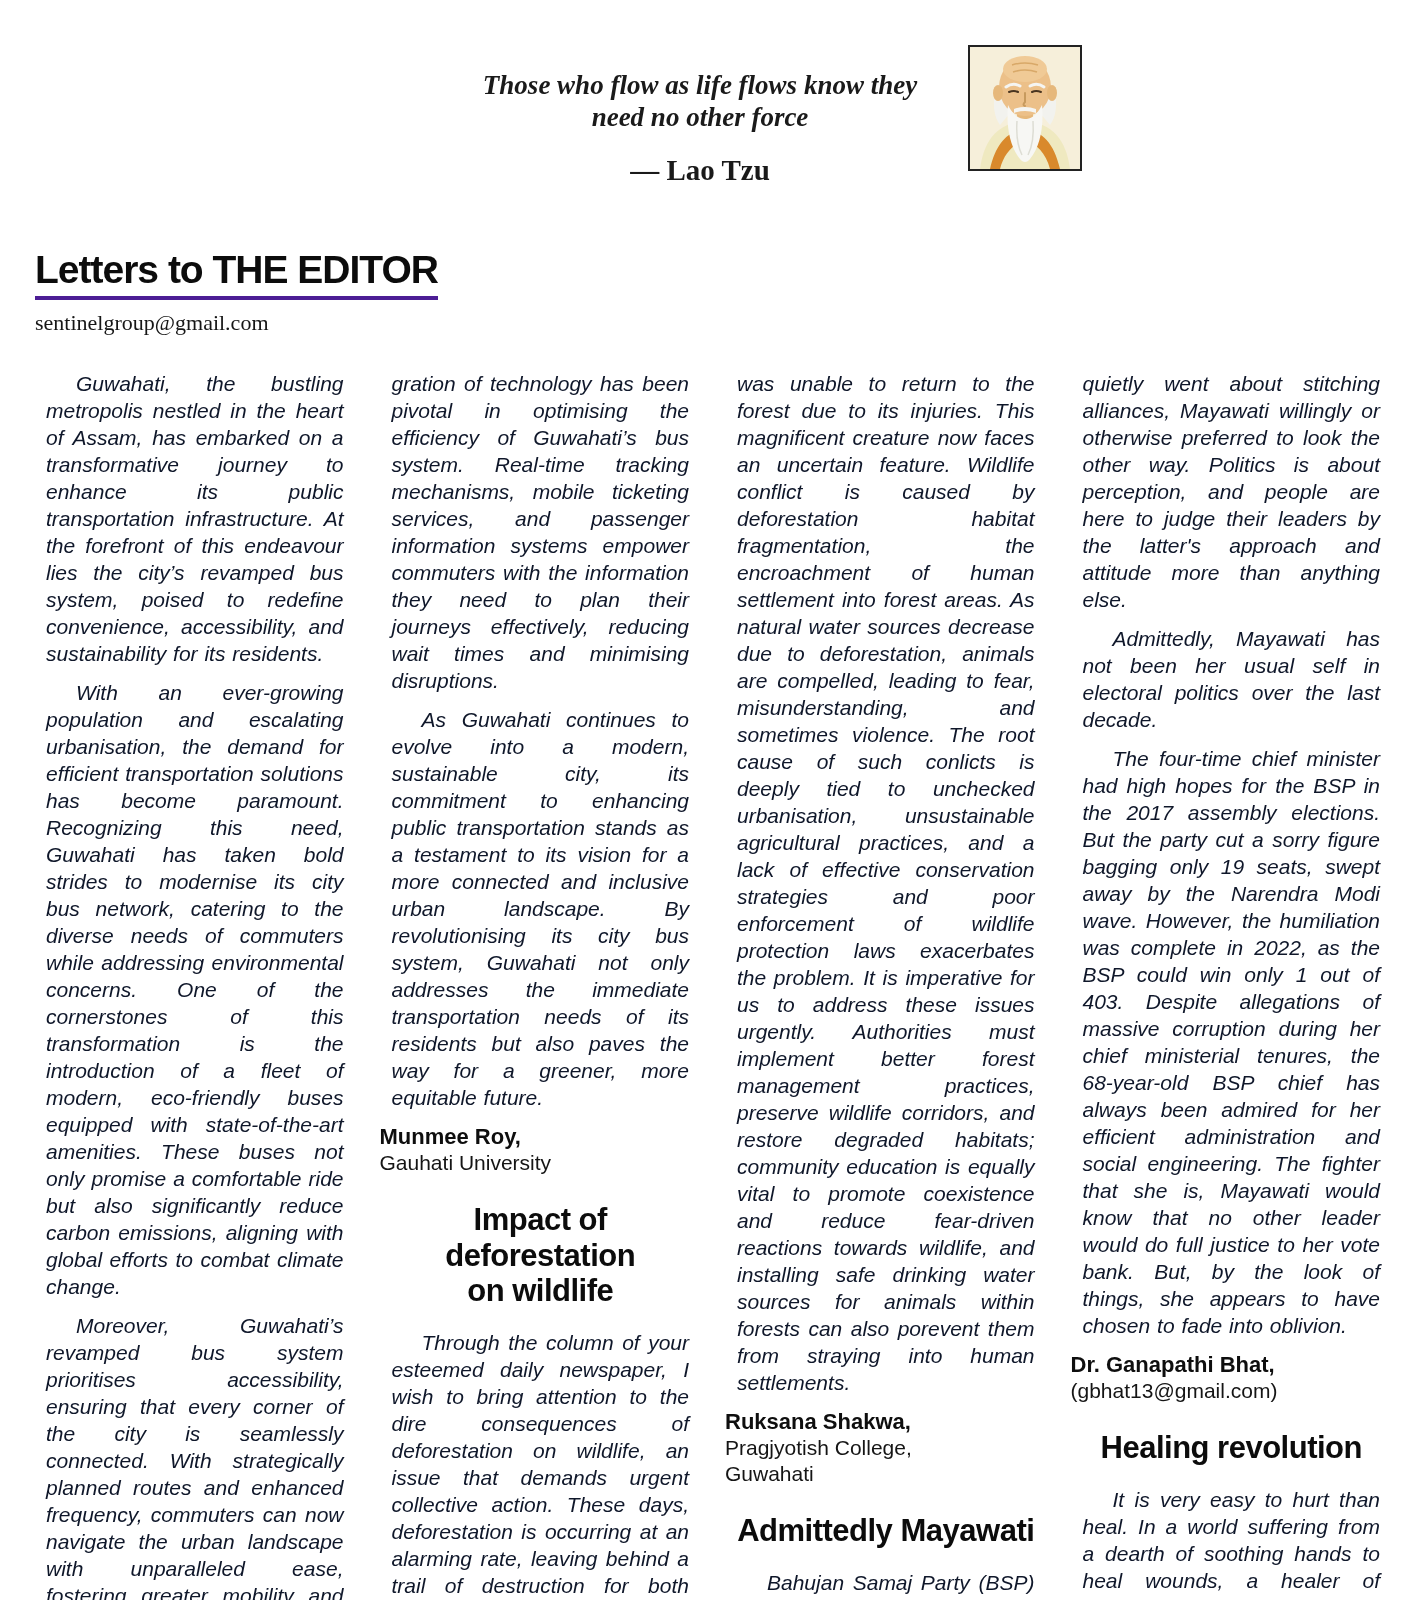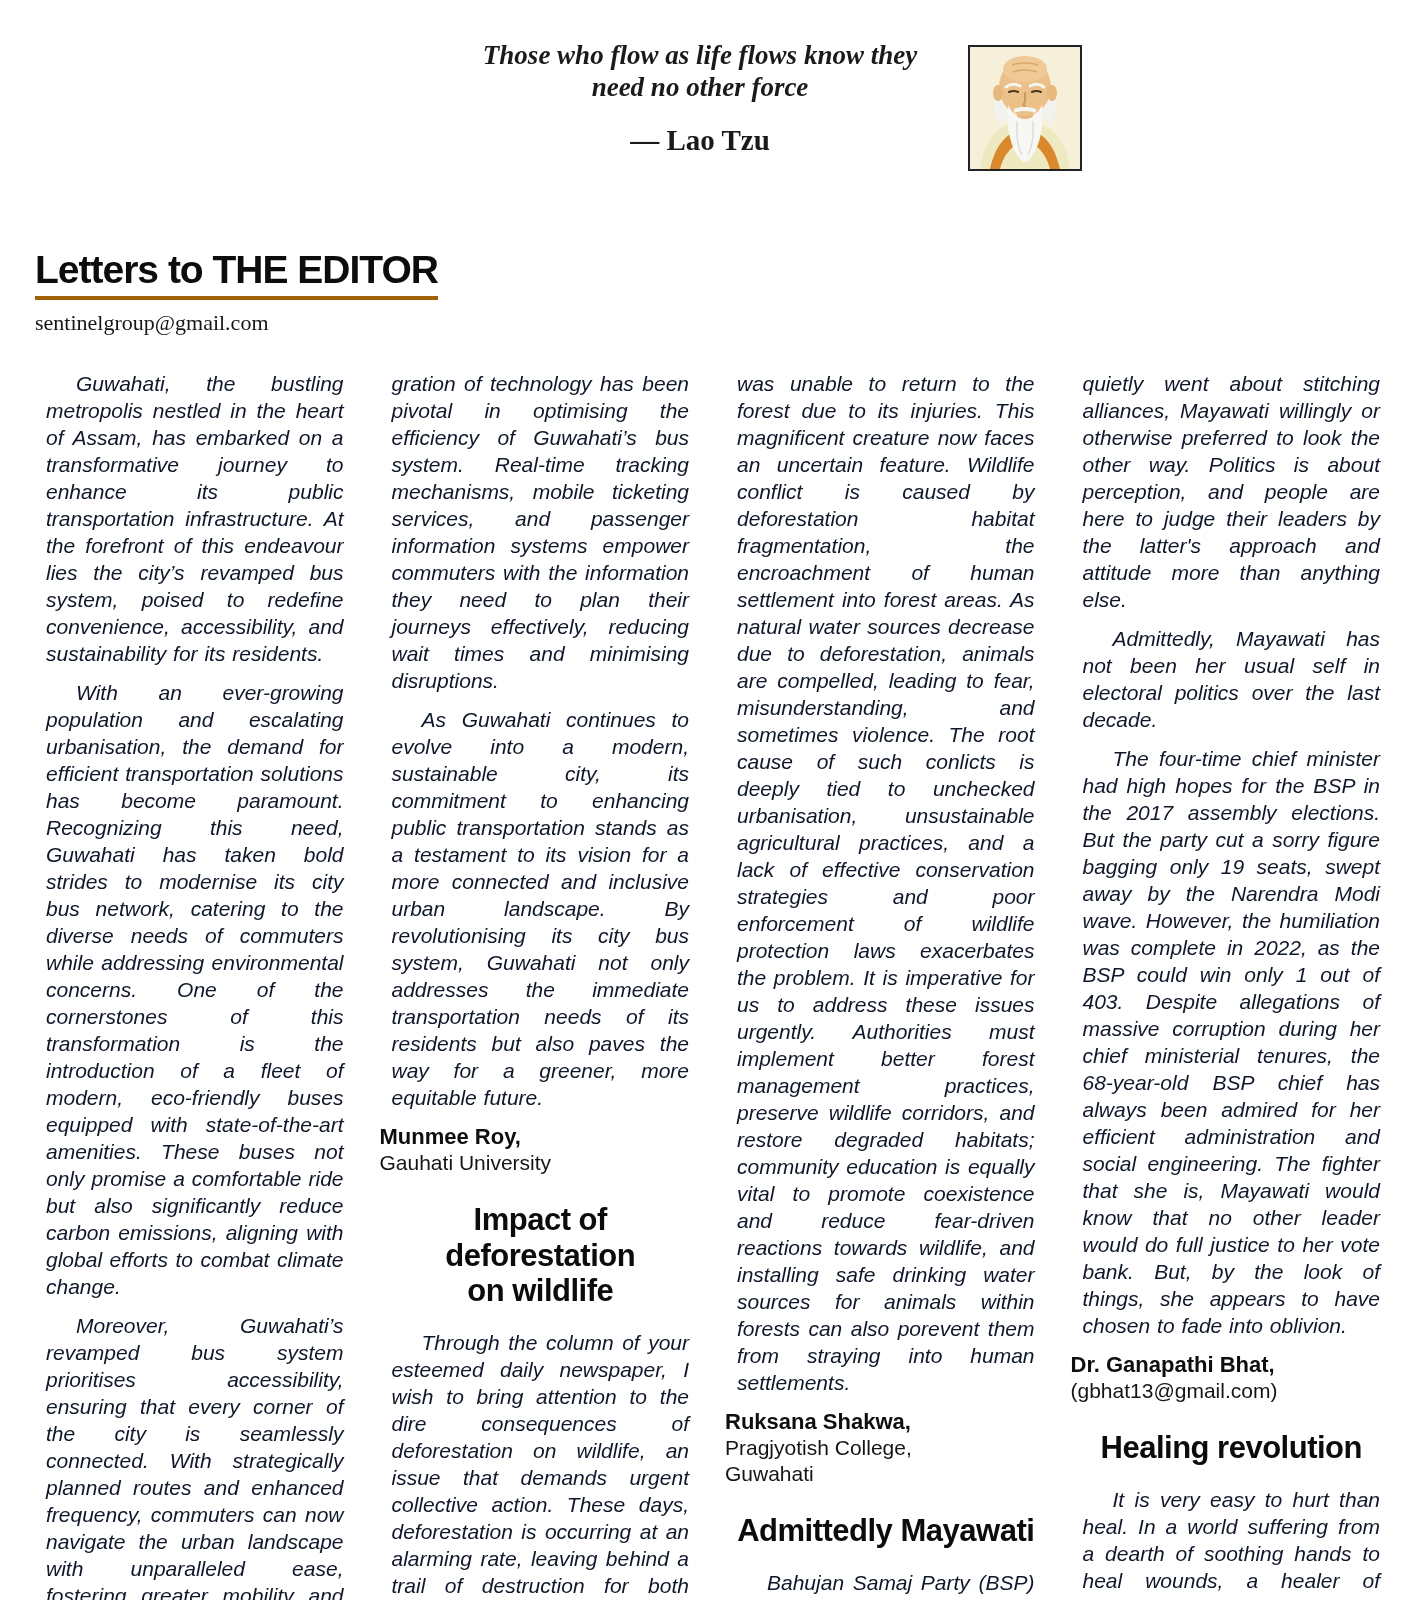--- a/index.html
+++ b/index.html
@@ -7,21 +7,21 @@
     position:relative;
     width:1426px;height:1600px;
     background:#ffffff;
     color:#111;
     font-family:"Liberation Sans",sans-serif;
     overflow:hidden;
   }
   
   .masthead{position:relative;height:250px;}
   .quote-wrap{
-    position:absolute;left:390px;top:39px;width:620px;
+    position:absolute;left:390px;top:69px;width:620px;
     text-align:center;
     font-family:"Liberation Serif",serif;
   }
   .quote-text{
     font-size:27px;line-height:1.2;font-style:italic;font-weight:bold;
     white-space:pre-line;color:#1a1a1a;
   }
   .quote-attrib{
     margin-top:20px;font-size:29px;font-weight:bold;color:#1a1a1a;
     font-family:"Liberation Serif",serif;
@@ -30,21 +30,21 @@
     position:absolute;left:968px;top:45px;width:114px;height:126px;
     border:2px solid #222;box-sizing:border-box;background:#f6f1dd;
   }
   .portrait svg{display:block;width:100%;height:100%;}
   
   .section-header{margin:0 0 0 35px;}
   .section-title{
     display:inline-block;
     font-size:39px;font-weight:bold;letter-spacing:-1px;
     color:#0c0c0c;
-    padding-bottom:7px;border-bottom:4px solid #a16207;
+    padding-bottom:7px;border-bottom:4px solid #4c1d95;
     line-height:1;
   }
   .section-email{
     margin-top:10px;
     font-family:"Liberation Serif",serif;
     font-size:22px;color:#161616;
   }
   
   .columns{
     display:flex;gap:24px;

